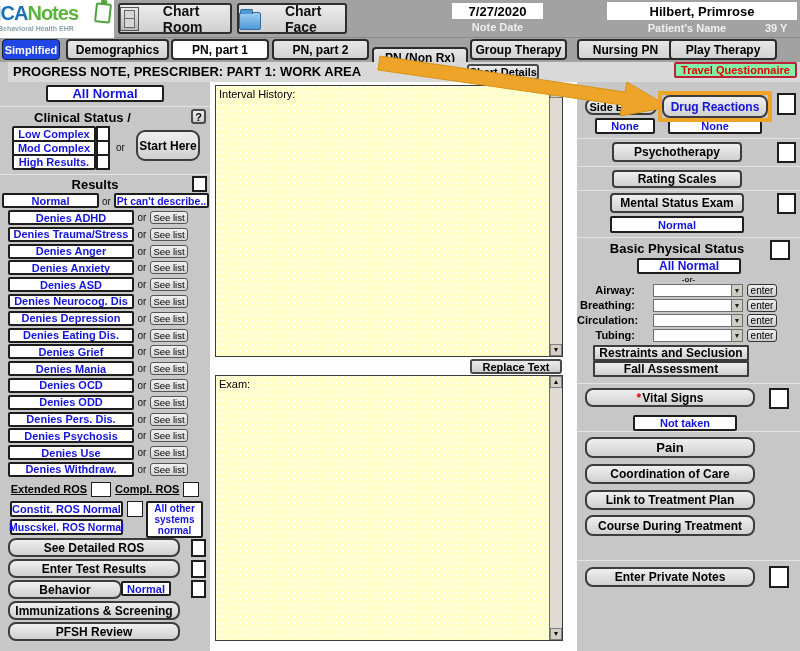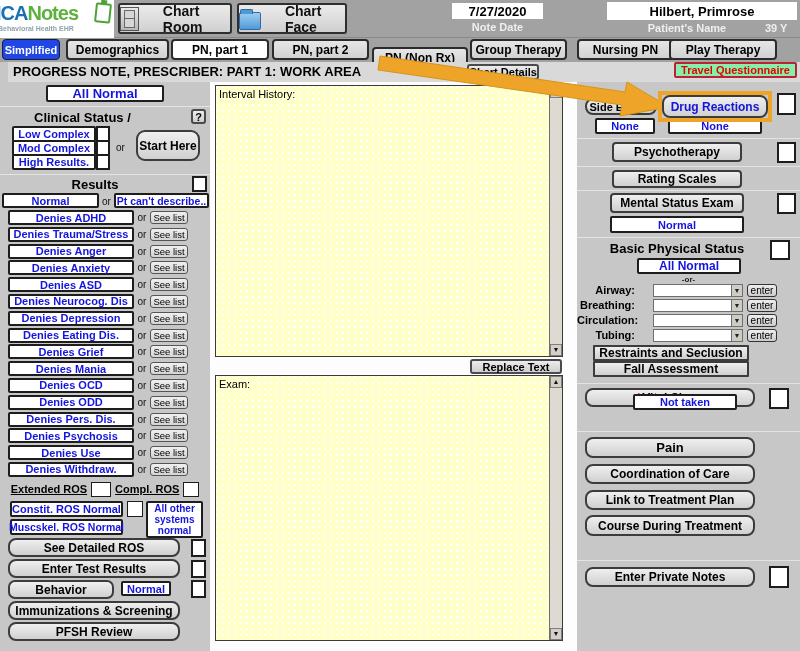--- a/index.html
+++ b/index.html
@@ -233,21 +233,21 @@
   <div class="chk abs" style="left:127px; top:419px; width:16px; height:16px; border-width:1px;"></div>
   <div class="wb abs" style="left:146px; top:419px; width:57px; height:37px; font-size:10px; line-height:11px; text-align:center; white-space:normal;">All other systems normal</div>
   <div class="wb abs" style="left:10px; top:437px; width:113px; height:16px; font-size:10.5px;">Muscskel. ROS Normal</div>
 
   <div class="gbtn abs rbtn" style="left:8px; top:456px; width:172px; height:19px;">See Detailed ROS</div>
   <div class="chk abs" style="left:191px; top:457px; width:15px; height:18px;"></div>
 
   <div class="gbtn abs rbtn" style="left:8px; top:477px; width:172px; height:19px;">Enter Test Results</div>
   <div class="chk abs" style="left:191px; top:478px; width:15px; height:18px;"></div>
 
-  <div class="gbtn abs rbtn" style="left:8px; top:498px; width:106px; height:19px;border-radius:7px;">Behavior</div>
+  <div class="gbtn abs rbtn" style="left:8px; top:498px; width:114px; height:19px;">Behavior</div>
   <div class="wb abs" style="left:121px; top:499px; width:50px; height:15px;">Normal</div>
   <div class="chk abs" style="left:191px; top:498px; width:15px; height:18px;"></div>
 
   <div class="gbtn abs rbtn" style="left:8px; top:519px; width:172px; height:19px;">Immunizations &amp; Screening</div>
   <div class="gbtn abs rbtn" style="left:8px; top:540px; width:172px; height:19px;">PFSH Review</div>
 </div>
 
 <div id="mid-col" class="abs">
   <div class="notebox" style="left:5px; top:3px; width:348px; height:272px;">
     <span class="lbl">Interval History:</span>
@@ -312,21 +312,21 @@
 
   <div class="gbtn rectbtn abs" style="left:16px; top:263px; width:156px; height:16px; font-size:12px;">Restraints and Seclusion</div>
   <div class="gbtn rectbtn abs" style="left:16px; top:279px; width:156px; height:16px; font-size:12px;">Fall Assessment</div>
 
   <div class="sep abs" style="left:0; top:301px; width:223px;"></div>
   <div class="gbtn abs rbtn" style="left:8px; top:306px; width:170px; height:19px; gap:1px;">
     <span style="color:#e80000;">*</span>
     <span>Vital Signs</span>
   </div>
   <div class="chk abs" style="left:192px; top:306px; width:20px; height:21px;"></div>
-  <div class="wb abs" style="left:56px; top:312px; width:104px; height:16px;">Not taken</div>
+  <div class="wb abs" style="left:56px; top:333px; width:104px; height:16px;">Not taken</div>
 
   <div class="sep abs" style="left:0; top:349px; width:223px;"></div>
   <div class="gbtn abs rbtn" style="left:8px; top:355px; width:170px; height:21px; font-size:13px;">Pain</div>
   <div class="gbtn abs rbtn" style="left:8px; top:382px; width:170px; height:20px;">Coordination of Care</div>
   <div class="gbtn abs rbtn" style="left:8px; top:408px; width:170px; height:20px;">Link to Treatment Plan</div>
   <div class="gbtn abs rbtn" style="left:8px; top:433px; width:170px; height:21px;">Course During Treatment</div>
 
   <div class="sep abs" style="left:0; top:478px; width:223px;"></div>
   <div class="gbtn abs rbtn" style="left:8px; top:485px; width:170px; height:20px;">Enter Private Notes</div>
   <div class="chk abs" style="left:192px; top:484px; width:20px; height:22px;"></div>

